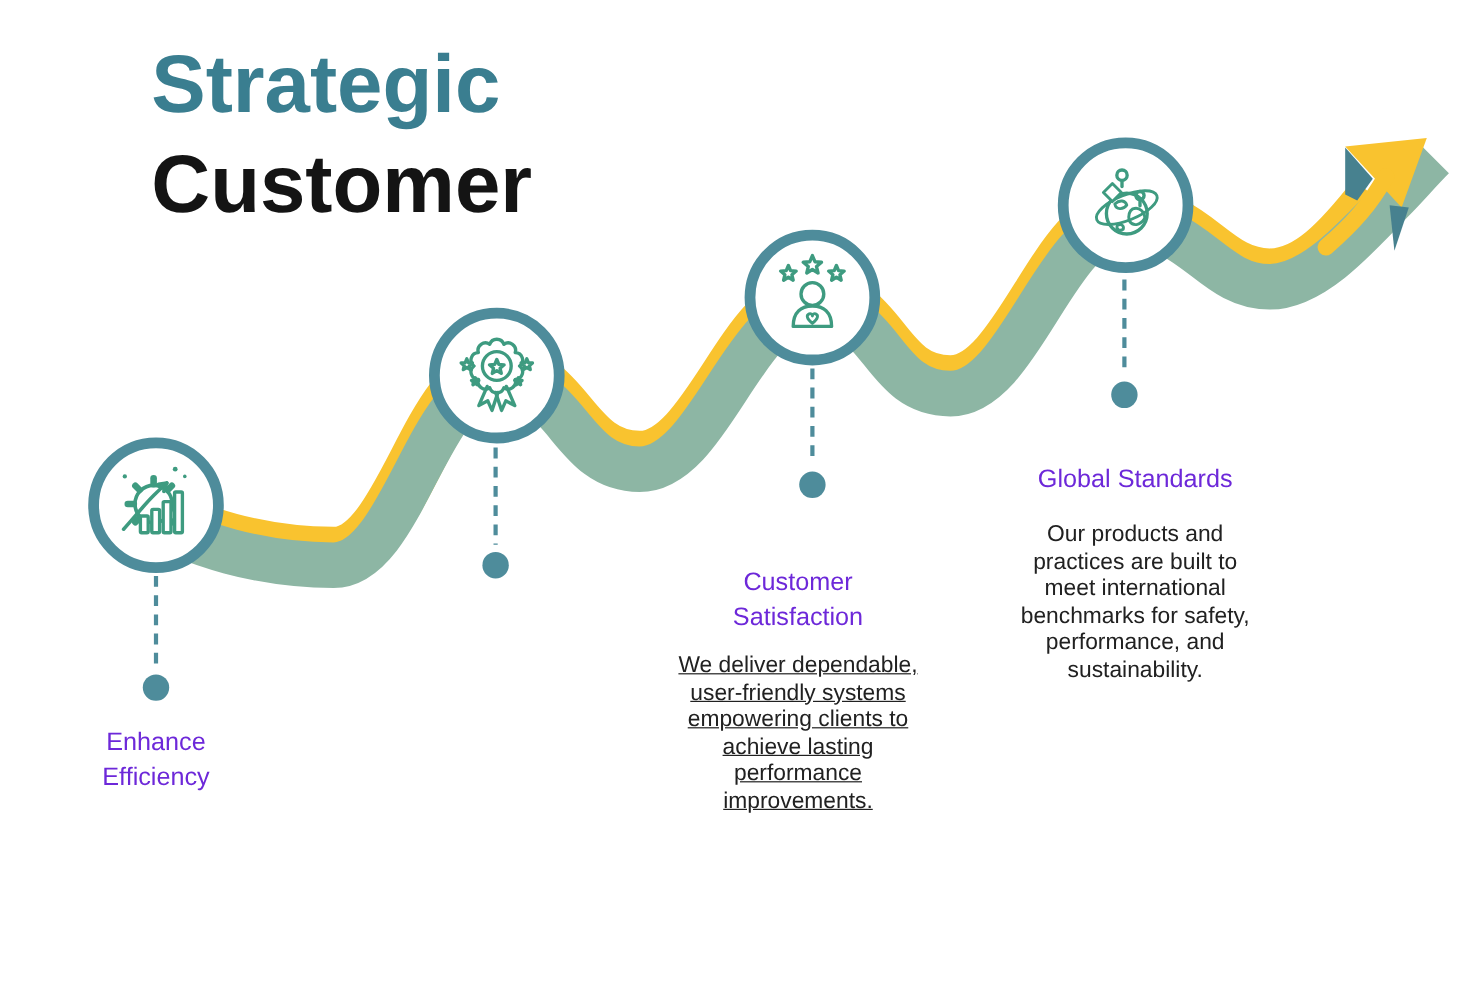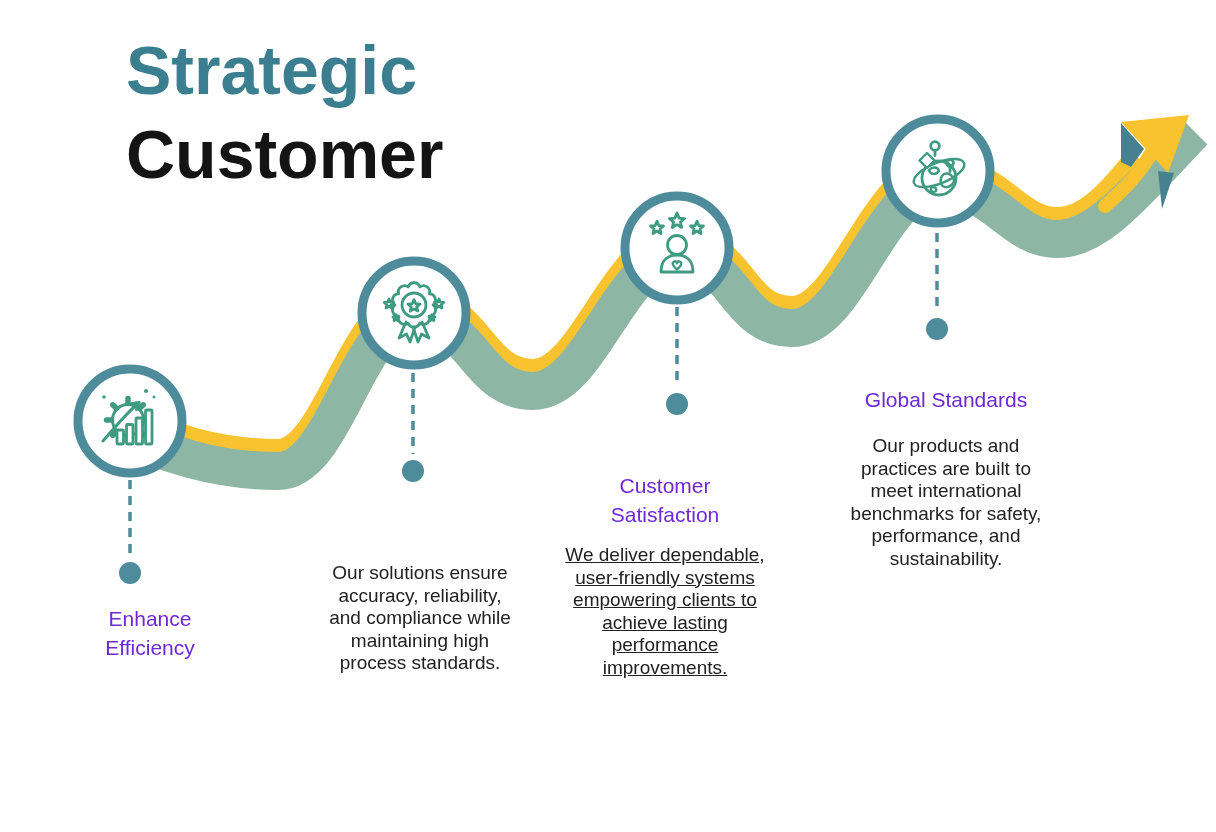--- a/index.html
+++ b/index.html
@@ -129,31 +129,26 @@
       <circle cx="52" cy="32" r="3.4"></circle>
       <line x1="52" y1="35.5" x2="52" y2="40.5"></line>
     </g>
   </svg>
 
   <h1 class="title" style="margin:0;">
     <div class="l1">Strategic</div>
     <div class="l2">Customer</div>
   </h1>
 
-  <div class="ms" style="left:0px;top:588px;width:260px;padding-left:20px;">
+  <div class="ms" style="left:0px;top:588px;width:260px;">
     <h3 class="ms-title">Enhance
 Efficiency</h3>
   </div>
 
   <div class="ms" style="left:290px;top:523px;width:260px;">
-    <p class="ms-desc" style="margin-top:23px;">Our solutions ensure
-accuracy, reliability,
-and compliance while
-maintaining high
-process standards.</p>
   </div>
 
   <div class="ms" style="left:535px;top:455px;width:260px;">
     <h3 class="ms-title">Customer
 Satisfaction</h3>
     <p class="ms-desc" style="margin-top:15px;text-decoration:underline;">We deliver dependable,
 user-friendly systems
 empowering clients to
 achieve lasting
 performance

